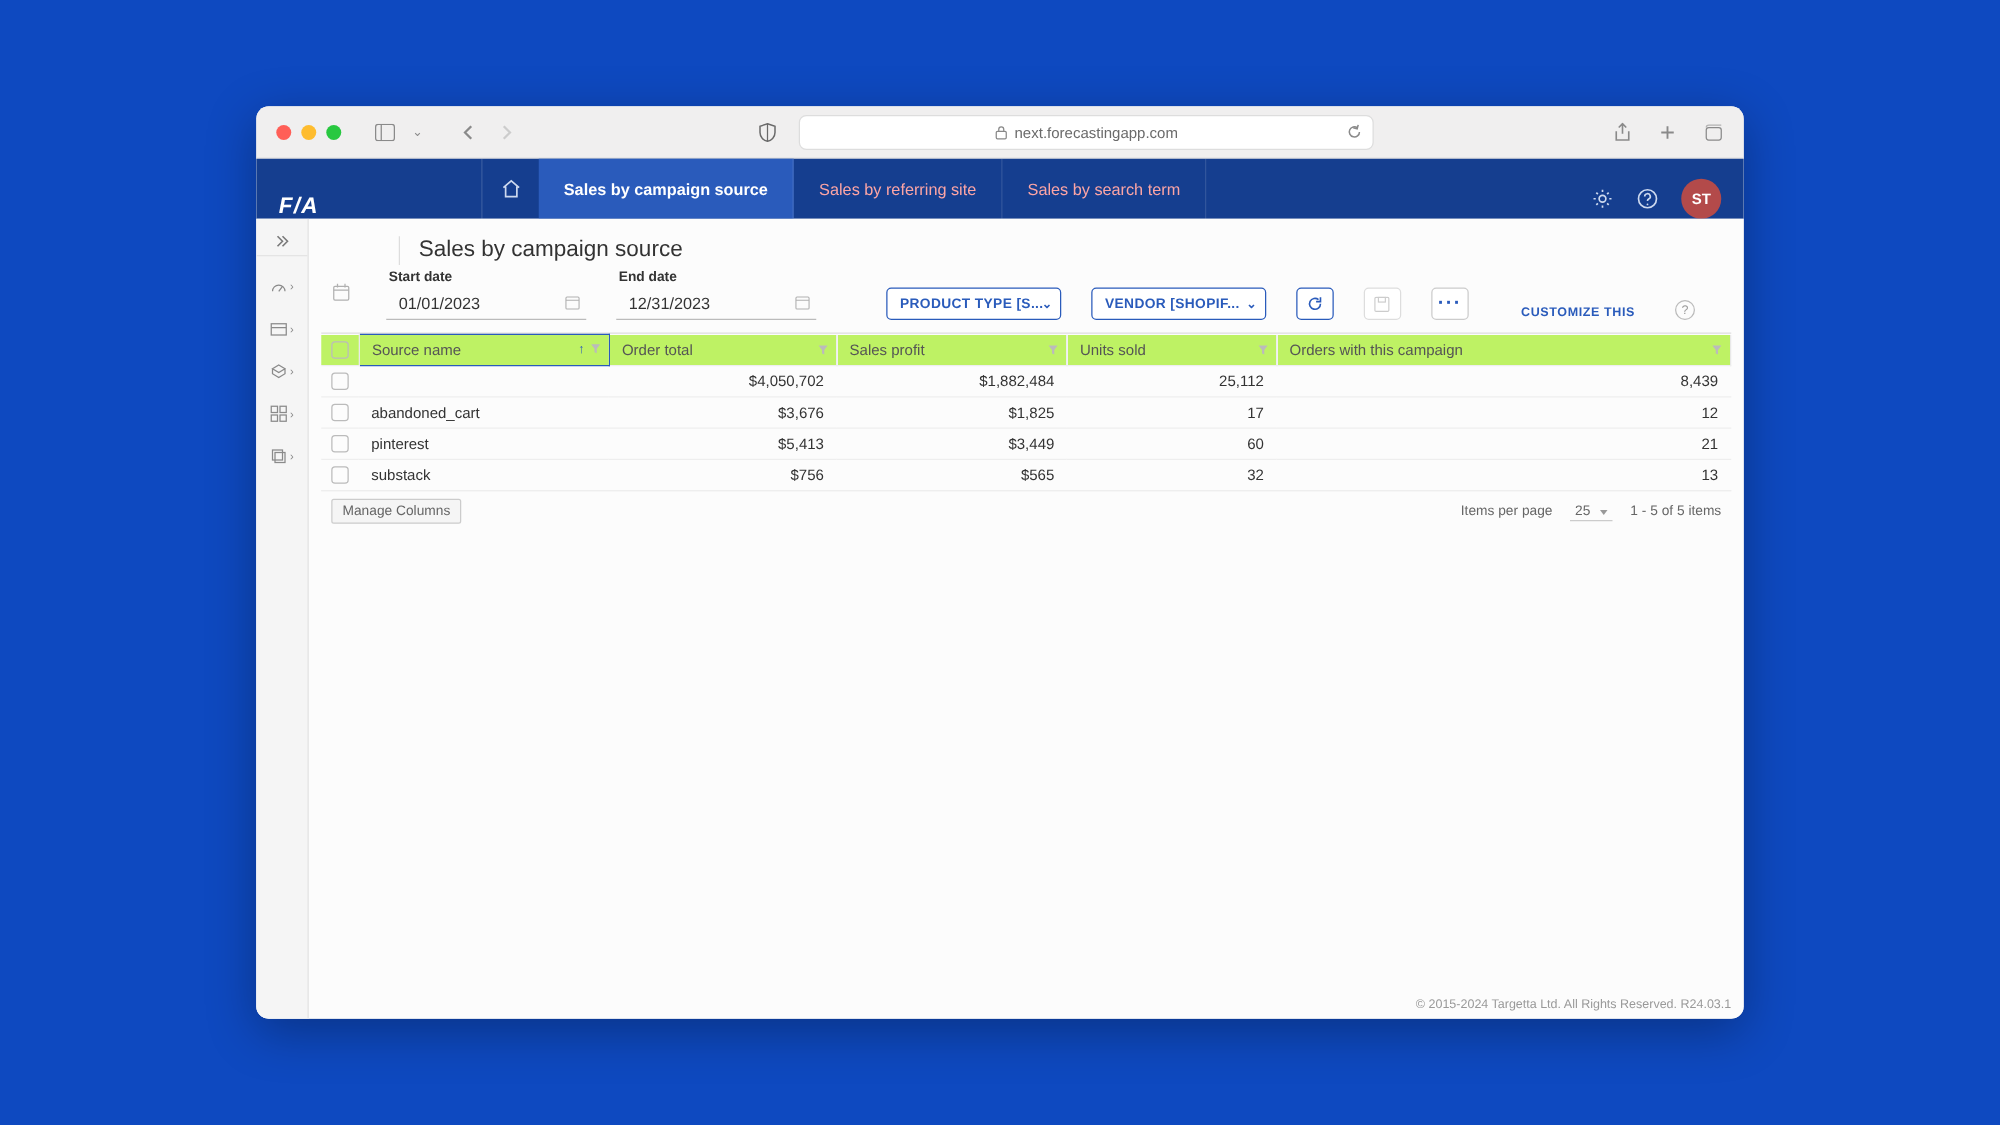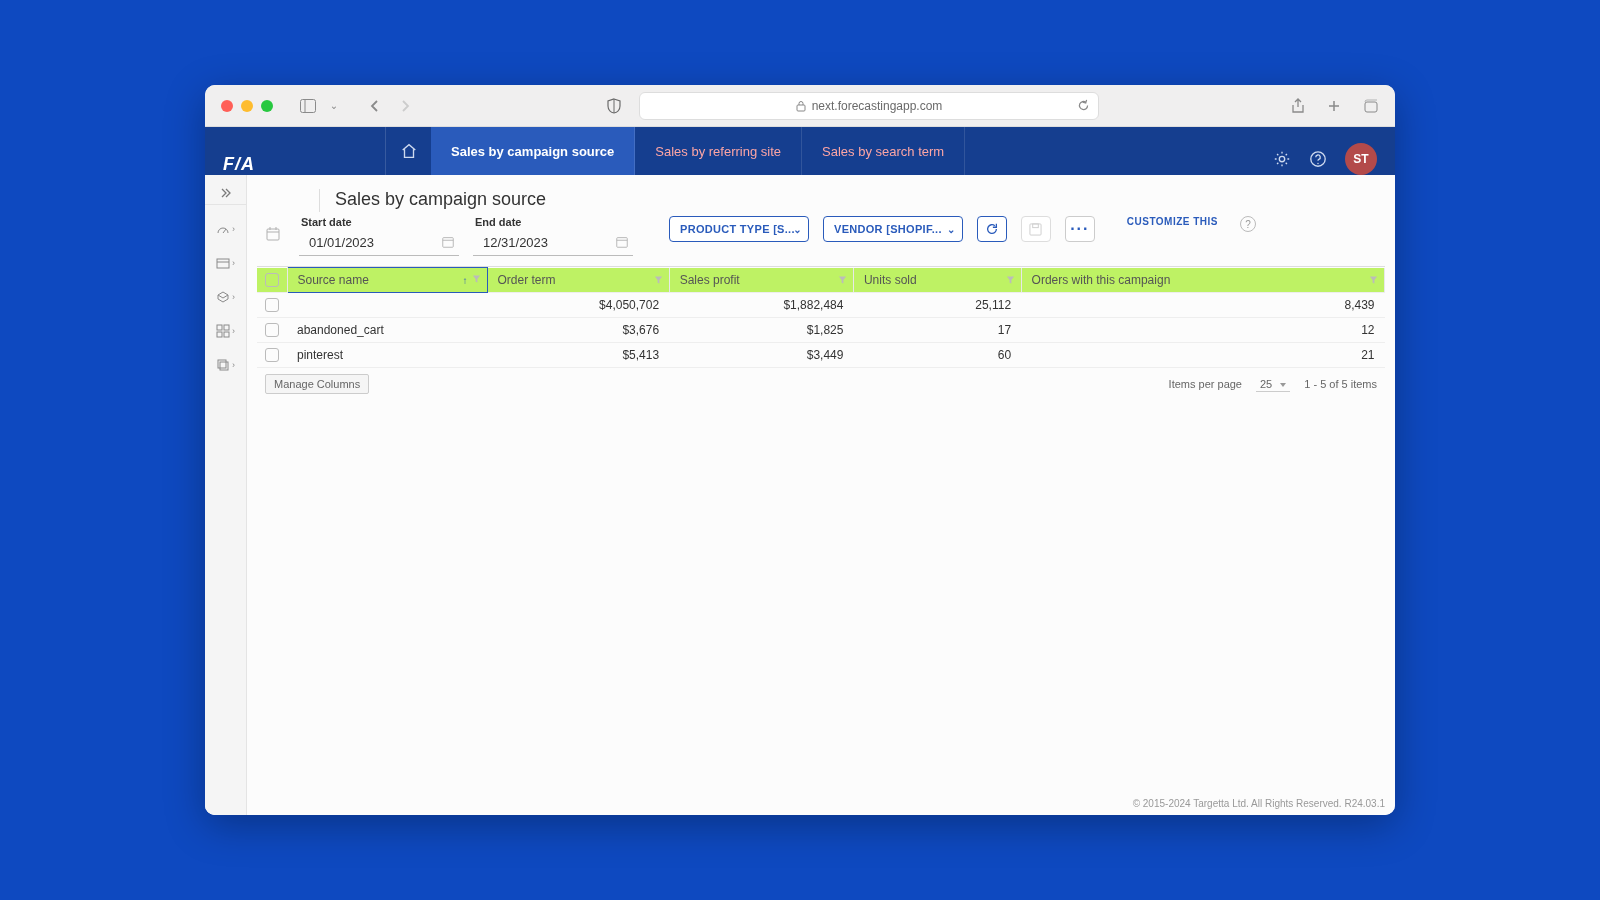--- a/index.html
+++ b/index.html
@@ -27,21 +27,21 @@
 .hdr-right { margin-left: auto; display: flex; align-items: center; gap: 18px; padding-right: 18px; }
 .hdr-icon { color: #cdd9ef; width: 18px; height: 18px; display: flex; align-items: center; justify-content: center; }
 .avatar { width: 32px; height: 32px; border-radius: 50%; background: #b34a4a; color: #fff; display: flex; align-items: center; justify-content: center; font-size: 12px; font-weight: 600; }
 .body { flex: 1; display: flex; background: #fcfcfc; overflow: hidden; }
 .sidebar { width: 42px; background: #f5f5f5; border-right: 1px solid #e4e4e4; display: flex; flex-direction: column; align-items: center; padding-top: 6px; gap: 14px; }
 .side-toggle { width: 100%; height: 24px; display: flex; align-items: center; justify-content: center; color: #7a7a7a; border-bottom: 1px solid #e4e4e4; }
 .side-item { width: 30px; height: 20px; display: flex; align-items: center; justify-content: center; color: #8a8a8a; font-size: 12px; }
 .main { flex: 1; display: flex; flex-direction: column; overflow: hidden; }
 .page-title { padding: 14px 0 4px 88px; font-size: 18px; color: #333; font-weight: 400; position: relative; }
 .page-title::before { content: ""; position: absolute; left: 72px; top: 14px; bottom: 2px; width: 1px; background: #ddd; }
-.toolbar { display: flex; align-items: flex-start; gap: 14px; padding: 2px 18px 10px 18px; }
+.toolbar { display: flex; align-items: flex-end; gap: 24px; padding: 2px 18px 10px 18px; }
 .cal-small { width: 16px; height: 16px; color: #b0b0b0; margin-right: 4px; align-self: center; margin-bottom: 4px; }
 .date-group { display: flex; flex-direction: column; }
 .date-label { font-size: 11px; color: #333; font-weight: 600; margin-bottom: 2px; margin-left: 2px; }
 .date-input { width: 160px; height: 26px; border: none; border-bottom: 1px solid #bbb; background: transparent; padding: 0 20px 0 10px; font-size: 13px; color: #333; position: relative; }
 .date-wrap { position: relative; }
 .date-wrap .cal-icon { position: absolute; right: 4px; top: 5px; color: #b0b0b0; }
 .pill { height: 26px; border: 1px solid #2a5bbb; border-radius: 4px; background: #fff; color: #2a5bbb; font-size: 11px; font-weight: 600; padding: 0 20px 0 10px; display: flex; align-items: center; position: relative; letter-spacing: 0.3px; cursor: pointer; white-space: nowrap; max-width: 140px; overflow: hidden; }
 .pill .chev { position: absolute; right: 6px; font-size: 10px; }
 .icon-btn { width: 30px; height: 26px; border: 1px solid #ccc; border-radius: 4px; background: #fff; display: flex; align-items: center; justify-content: center; color: #666; cursor: pointer; }
 .icon-btn.primary { color: #2a5bbb; border-color: #2a5bbb; }
@@ -285,21 +285,21 @@
                 <th class="chk-cell"><span class="chk"></span></th>
                 <th class="sorted" style="width: 200px;"><span>Source name</span><span class="sort-icons">
                     <span class="arrow">↑</span>
                     <span class="filter-glyph">
                       <svg width="9" height="9" viewBox="0 0 10 10">
                         <path d="M1 1h8L6 5v4L4 8V5Z" fill="currentColor"></path>
                       </svg>
                     </span>
                   </span></th>
                 <th class="num-hdr">
-                  <span style="float:left">Order term</span>
+                  <span style="float:left">Order total</span>
                   <span class="sort-icons">
                     <span class="filter-glyph">
                       <svg width="9" height="9" viewBox="0 0 10 10">
                         <path d="M1 1h8L6 5v4L4 8V5Z" fill="currentColor"></path>
                       </svg>
                     </span>
                   </span>
                 </th>
                 <th class="num-hdr">
                   <span style="float:left">Sales profit</span>
@@ -351,20 +351,28 @@
                 <td class="num">12</td>
               </tr>
               <tr>
                 <td class="chk-cell"><span class="chk"></span></td>
                 <td>pinterest</td>
                 <td class="num">$5,413</td>
                 <td class="num">$3,449</td>
                 <td class="num">60</td>
                 <td class="num">21</td>
               </tr>
+              <tr>
+                <td class="chk-cell"><span class="chk"></span></td>
+                <td>substack</td>
+                <td class="num">$756</td>
+                <td class="num">$565</td>
+                <td class="num">32</td>
+                <td class="num">13</td>
+              </tr>
             </tbody>
         </table>
         <div class="grid-footer">
           <span class="manage-cols">Manage Columns</span>
           <div class="footer-right">
             <span>Items per page</span>
             <span class="pager-size">25</span>
             <span>1 - 5 of 5 items</span>
           </div>
         </div>

